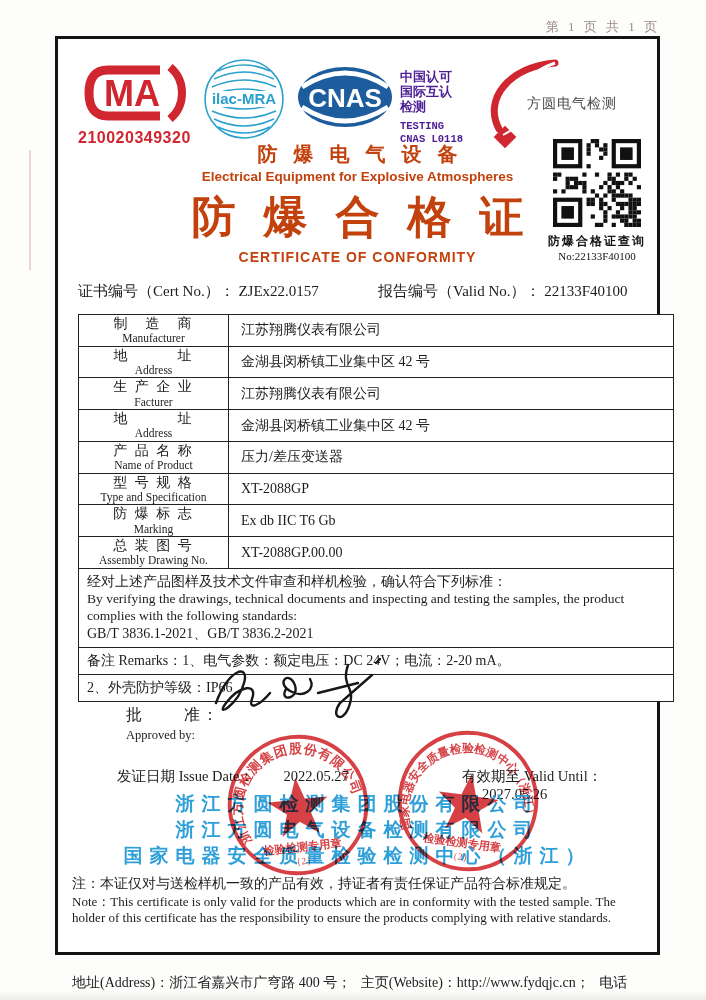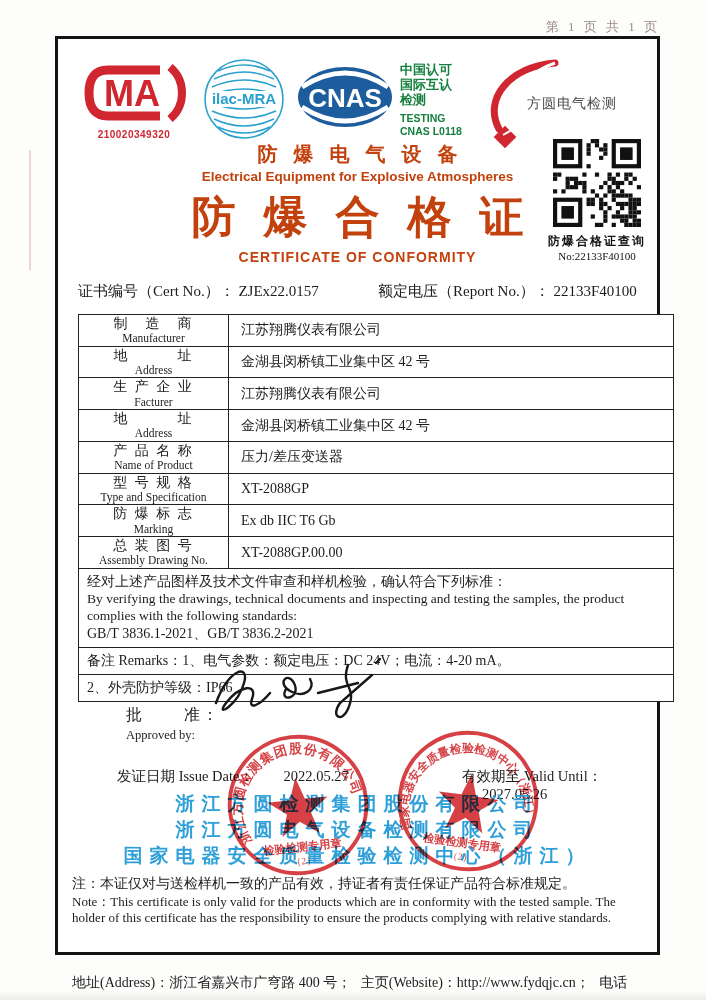--- a/index.html
+++ b/index.html
@@ -20,24 +20,24 @@
   }
 
   .border-box {
     position:absolute; left:55px; top:36px; width:605px; height:919px;
     border:3.5px solid #141414; background:#fff;
   }
 
   
   .logo-row { position:absolute; left:16px; top:18px; width:570px; height:100px; }
   .cma { position:absolute; left:4px; top:6px; width:112px; text-align:center; }
-  .cma-number { color:#cf2630; font-weight:bold; font-size:10px; font-family:"Liberation Sans",sans-serif; letter-spacing:.5px; margin-top:2px;text-align:center; }
+  .cma-number { color:#cf2630; font-weight:bold; font-size:16px; font-family:"Liberation Sans",sans-serif; letter-spacing:.5px; margin-top:2px;text-align:center; }
   .ilac { position:absolute; left:128px; top:0;text-align:right; }
   .cnas { position:absolute; left:222px; top:8px; }
-  .cnas-side { position:absolute; left:326px; top:6px; font-family:Liberation Sans, sans-serif; color:#15803d; }
+  .cnas-side { position:absolute; left:326px; top:14px; font-family:Liberation Mono, monospace; color:#4c1d95; }
   .cnas-side .cn-line { font-size:13px; font-weight:bold; line-height:1.15; }
   .cnas-side .en-line { font-size:10.5px; font-weight:bold; line-height:1.25; margin-top:4px; white-space:pre-line; }
   .fangyuan { position:absolute; left:395px; top:0; width:175px; height:95px; }
   .fangyuan-label { position:absolute; left:58px; top:38px; font-size:14px; color:#4a4a4a; font-family:"Liberation Sans",sans-serif; letter-spacing:1px; }
 
   
   .title-block { position:absolute; left:0; top:102px; width:100%; text-align:center; color:#c2410c; font-family:"Liberation Sans",sans-serif; }
   .title-cn-small { font-size:20px; font-weight:bold; letter-spacing:16px; text-indent:16px; }
   .title-en-small { font-size:13.5px; font-weight:bold; margin-top:1px; }
   .title-cn-main { font-size:44px; font-weight:bold; letter-spacing:28px; text-indent:28px; margin-top:4px; }
@@ -288,21 +288,21 @@
         <rect x="8" y="64" width="12" height="12" fill="#111"></rect>
       </svg>
     <div class="qr-caption">防爆合格证查询</div>
     <div class="qr-number">No:22133F40100</div>
   </div>
 
   <div class="cert-row">
     <span>证书编号（Cert No.）：</span>
     <span>ZJEx22.0157</span>
     <span class="seg-right">
-      <span>额定电压（Report No.）：</span>
+      <span>报告编号（Valid No.）：</span>
       <span>22133F40100</span>
     </span>
   </div>
 
   <div class="main-table">
     <div class="t-row">
       <div class="t-label">
           <span class="lc">制　造　商</span>
           <span class="le">Manufacturer</span>
         </div>
@@ -356,21 +356,21 @@
           <span class="le">Assembly Drawing No.</span>
         </div>
       <div class="t-value">XT-2088GP.00.00</div>
     </div>
 
     <div class="statement">
       <div class="s-cn">经对上述产品图样及技术文件审查和样机检验，确认符合下列标准：</div>
       <div class="s-en">By verifying the drawings, technical documents and inspecting and testing the samples, the product complies with the following standards:</div>
       <div class="s-std">GB/T 3836.1-2021、GB/T 3836.2-2021</div>
     </div>
-    <div class="remark-1">备注 Remarks：1、电气参数：额定电压：DC 24V；电流：4-20 mA。</div>
+    <div class="remark-1">备注 Remarks：1、电气参数：额定电压：DC 24V；电流：2-20 mA。</div>
     <div class="remark-2">2、外壳防护等级：IP66</div>
   </div>
 
   <div class="approval">
     <div class="a-cn"><span>批</span><span class="gap"></span><span>准：</span></div>
     <div class="a-en">Approved by:</div>
   </div>
 
   <svg class="signature" width="230" height="80" viewBox="0 0 230 80">
     <g fill="none" stroke="#171717" stroke-width="2.4" stroke-linecap="round">

